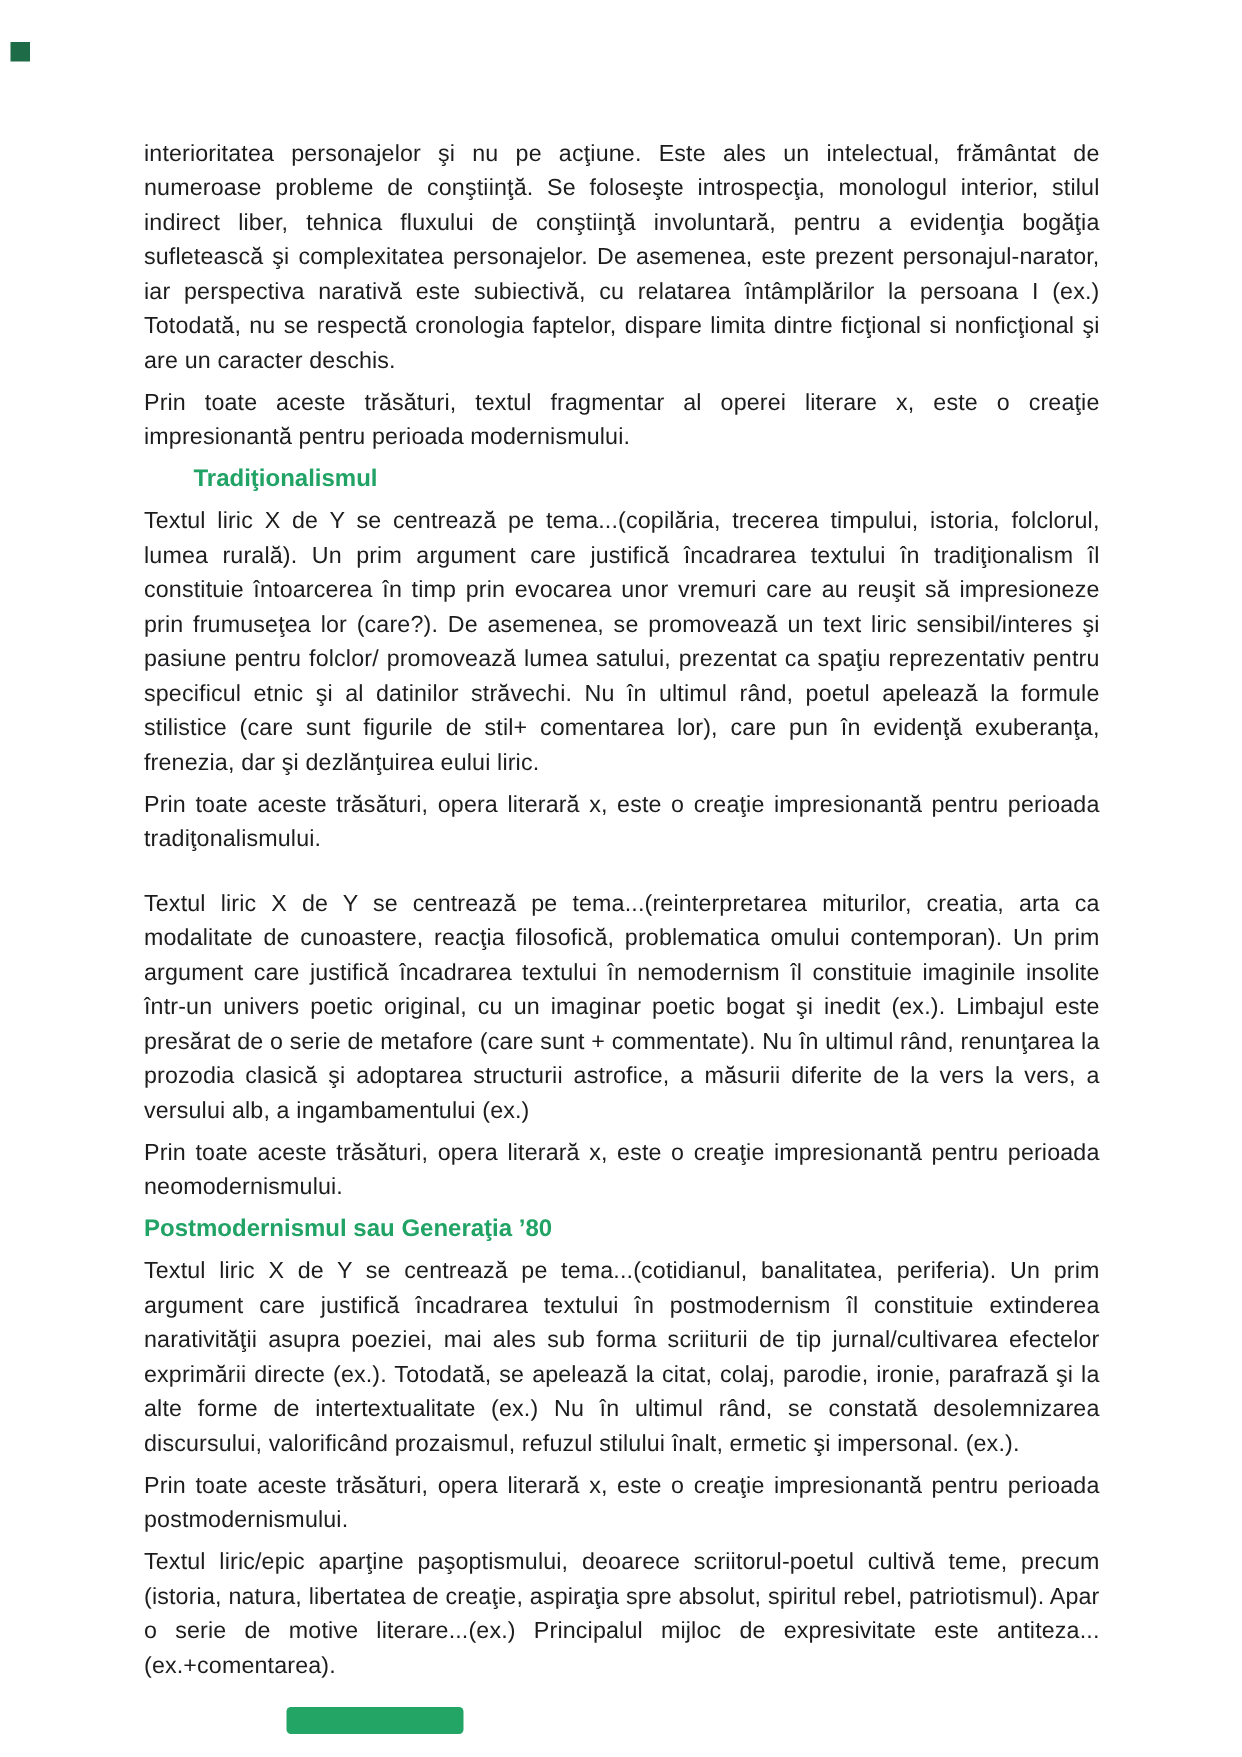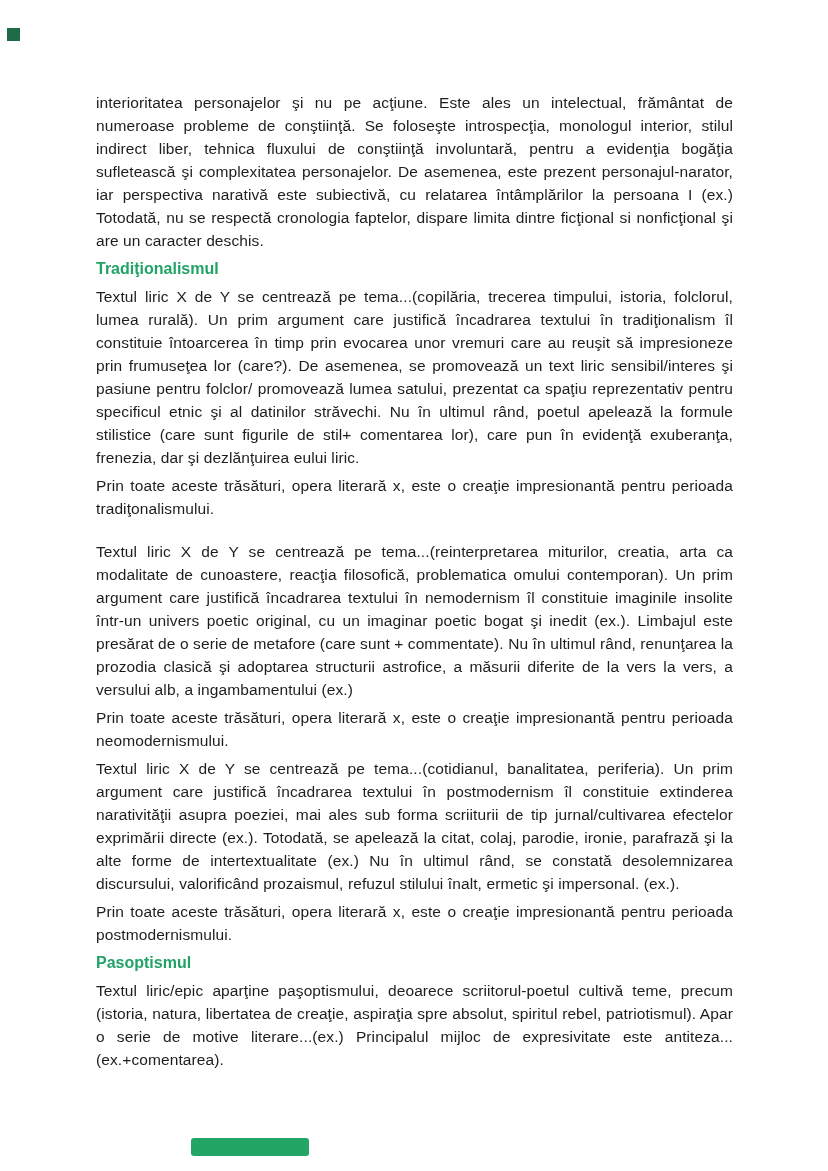--- a/index.html
+++ b/index.html
@@ -44,38 +44,39 @@
 </style>
 </head>
 <body style="background: rgb(255, 255, 255);">
 
 <div class="corner-marker" style="background: rgb(30, 107, 71);"></div>
 
 <div class="page">
 
   <p class="body-para" style="color: rgb(29, 29, 31);">interioritatea personajelor şi nu pe acţiune. Este ales un intelectual, frământat de numeroase probleme de conştiinţă. Se foloseşte introspecţia, monologul interior, stilul indirect liber, tehnica fluxului de conştiinţă involuntară, pentru a evidenţia bogăţia sufletească şi complexitatea personajelor. De asemenea, este prezent personajul-narator, iar perspectiva narativă este subiectivă, cu relatarea întâmplărilor la persoana I (ex.) Totodată, nu se respectă cronologia faptelor, dispare limita dintre ficţional si nonficţional şi are un caracter deschis.</p>
 
+  <p class="body-para" style="color: rgb(29, 29, 31);">Prin toate aceste trăsături, textul fragmentar al operei literare x, este o creaţie impresionantă pentru perioada modernismului.</p>
 
-  <h2 class="green-heading" style="color: rgb(33, 163, 102);">Tradiţionalismul</h2>
+  <h2 class="green-heading" style="color: rgb(33, 163, 102); margin-left: 33px;">Tradiţionalismul</h2>
 
   <p class="body-para" style="color: rgb(29, 29, 31);">Textul liric X de Y se centrează pe tema...(copilăria, trecerea timpului, istoria, folclorul, lumea rurală). Un prim argument care justifică încadrarea textului în tradiţionalism îl constituie întoarcerea în timp prin evocarea unor vremuri care au reuşit să impresioneze prin frumuseţea lor (care?). De asemenea, se promovează un text liric sensibil/interes şi pasiune pentru folclor/ promovează lumea satului, prezentat ca spaţiu reprezentativ pentru specificul etnic şi al datinilor străvechi. Nu în ultimul rând, poetul apelează la formule stilistice (care sunt figurile de stil+ comentarea lor), care pun în evidenţă exuberanţa, frenezia, dar şi dezlănţuirea eului liric.</p>
 
   <p class="body-para" style="color: rgb(29, 29, 31);">Prin toate aceste trăsături, opera literară x, este o creaţie impresionantă pentru perioada tradiţonalismului.</p>
 
   <div class="section-spacer"></div>
 
 
   <p class="body-para" style="color: rgb(29, 29, 31);">Textul liric X de Y se centrează pe tema...(reinterpretarea miturilor, creatia, arta ca modalitate de cunoastere, reacţia filosofică, problematica omului contemporan). Un prim argument care justifică încadrarea textului în nemodernism îl constituie imaginile insolite într-un univers poetic original, cu un imaginar poetic bogat şi inedit (ex.). Limbajul este presărat de o serie de metafore (care sunt + commentate). Nu în ultimul rând, renunţarea la prozodia clasică şi adoptarea structurii astrofice, a măsurii diferite de la vers la vers, a versului alb, a ingambamentului (ex.)</p>
 
   <p class="body-para" style="color: rgb(29, 29, 31);">Prin toate aceste trăsături, opera literară x, este o creaţie impresionantă pentru perioada neomodernismului.</p>
 
+  <h2 class="green-heading" style="color: rgb(33, 163, 102);">Postmodernismul sau Generaţia ’80</h2>
 
   <p class="body-para" style="color: rgb(29, 29, 31);">Textul liric X de Y se centrează pe tema...(cotidianul, banalitatea, periferia). Un prim argument care justifică încadrarea textului în postmodernism îl constituie extinderea narativităţii asupra poeziei, mai ales sub forma scriiturii de tip jurnal/cultivarea efectelor exprimării directe (ex.). Totodată, se apelează la citat, colaj, parodie, ironie, parafrază şi la alte forme de intertextualitate (ex.) Nu în ultimul rând, se constată desolemnizarea discursului, valorificând prozaismul, refuzul stilului înalt, ermetic şi impersonal. (ex.).</p>
 
   <p class="body-para" style="color: rgb(29, 29, 31);">Prin toate aceste trăsături, opera literară x, este o creaţie impresionantă pentru perioada postmodernismului.</p>
 
-  <h2 class="green-heading" style="color: rgb(33, 163, 102);">Pasoptismul</h2>
 
   <p class="body-para" style="color: rgb(29, 29, 31);">Textul liric/epic aparţine paşoptismului, deoarece scriitorul-poetul cultivă teme, precum (istoria, natura, libertatea de creaţie, aspiraţia spre absolut, spiritul rebel, patriotismul). Apar o serie de motive literare...(ex.) Principalul mijloc de expresivitate este antiteza...(ex.+comentarea).</p>
 
 </div>
 
 <div class="bottom-marker" style="background: rgb(35, 165, 102);"></div>
 
 </body></html>

